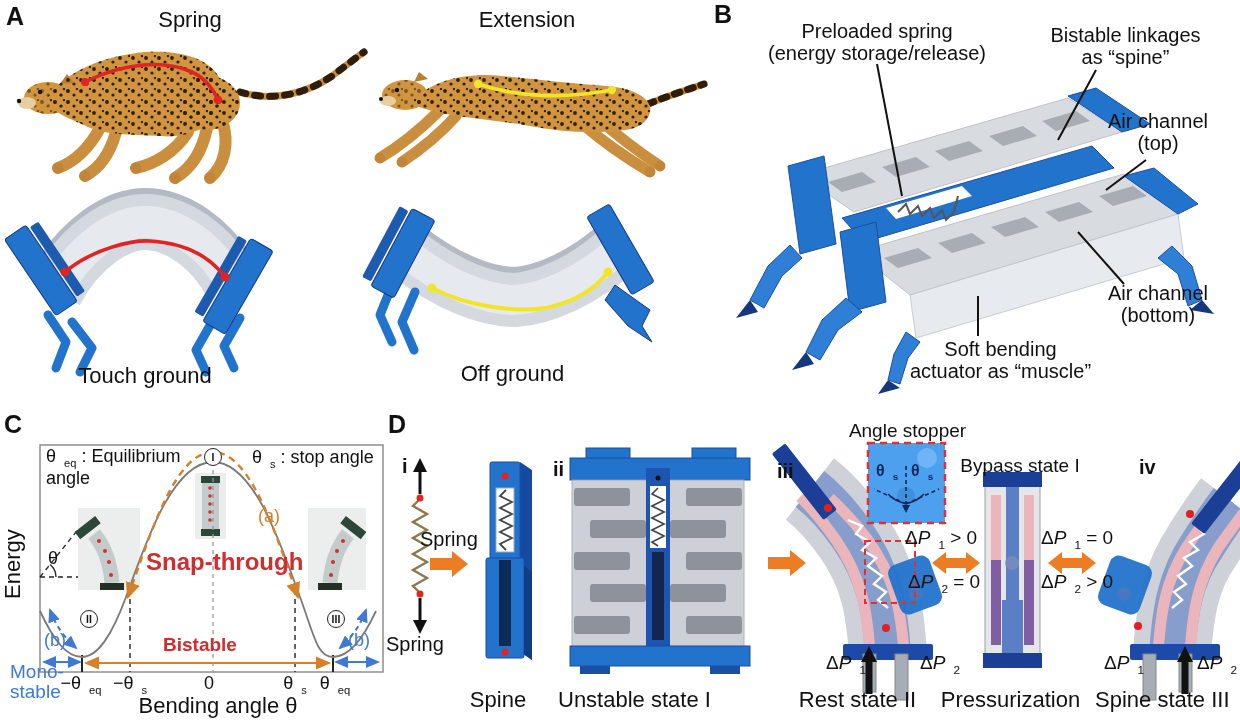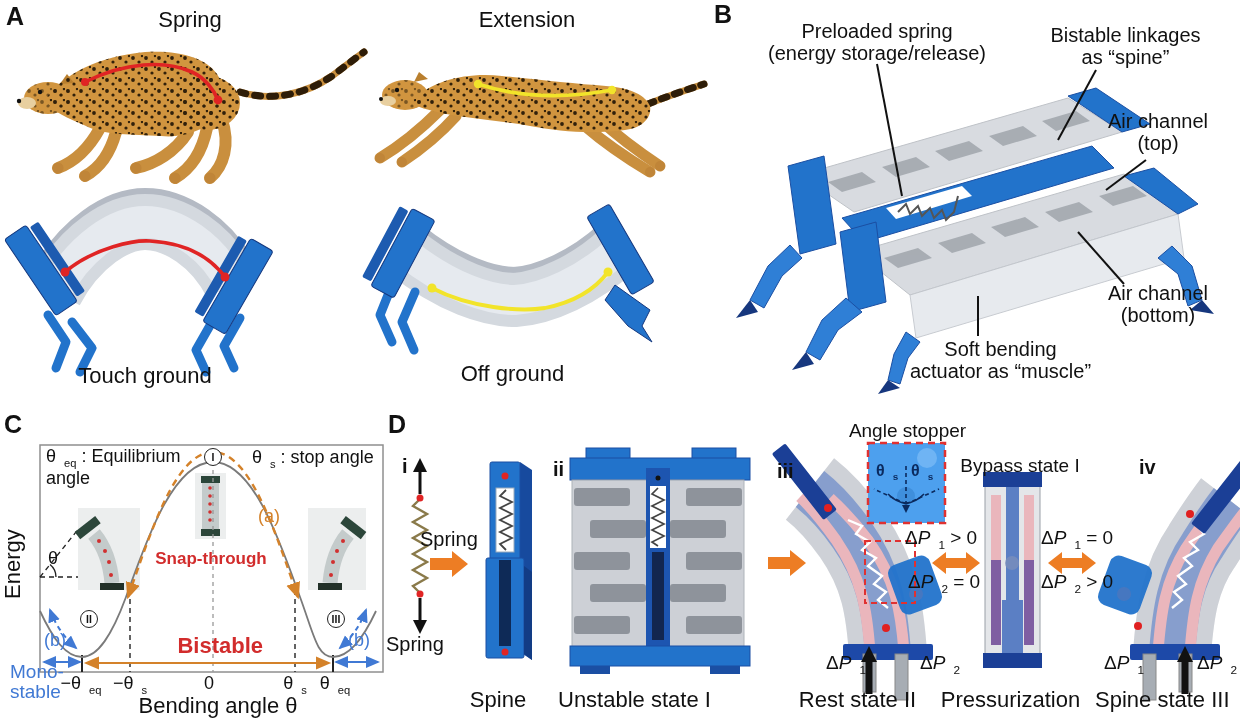--- a/index.html
+++ b/index.html
@@ -435,22 +435,22 @@
   <div class="t note ml ctr" style="left:1096px;top:282px;width:124px">Air channel
 (bottom)</div>
   <div class="t note ml ctr" style="left:888px;top:338px;width:225px">Soft bending
 actuator as “muscle”</div>
 
   <div class="t pl" style="left:4px;top:410px">C</div>
   <div class="ylab">Energy</div>
   <div class="t small" style="left:46px;top:447px;width:168px;white-space:normal;line-height:1.05"><span>θ</span><sub>eq</sub><span> : Equilibrium angle</span></div>
   <div class="t small" style="left:252px;top:447px;width:130px"><span>θ</span><sub>s</sub><span> : stop angle</span></div>
   <div class="t small orange" style="left:258px;top:506px">(a)</div>
-  <div class="t small red" style="left:146px;top:549px;width:130px;text-align:center;font-size:17px">Snap-through</div>
-  <div class="t red" style="left:163px;top:634px;width:100px;text-align:right;font-size:22px">Bistable</div>
+  <div class="t small red" style="left:146px;top:549px;width:130px;text-align:center;font-size:24px">Snap-through</div>
+  <div class="t red" style="left:163px;top:634px;width:100px;text-align:left;font-size:19px">Bistable</div>
   <div class="t small blue" style="left:44px;top:630px">(b)</div>
   <div class="t small blue" style="left:348px;top:630px">(b)</div>
   <div class="t blue ml" style="left:10px;top:662px;font-size:19px;line-height:1.05">Mono-
 stable</div>
   <div class="t small" style="left:48px;top:548px">θ</div>
   <div class="circ" style="left:204px;top:448px">I</div>
   <div class="circ" style="left:80px;top:610px">II</div>
   <div class="circ" style="left:327px;top:610px">III</div>
   <div class="t small ctr" style="left:58px;top:673px;width:46px"><span>−θ</span><sub>eq</sub></div>
   <div class="t small ctr" style="left:108px;top:673px;width:44px"><span>−θ</span><sub>s</sub></div>

